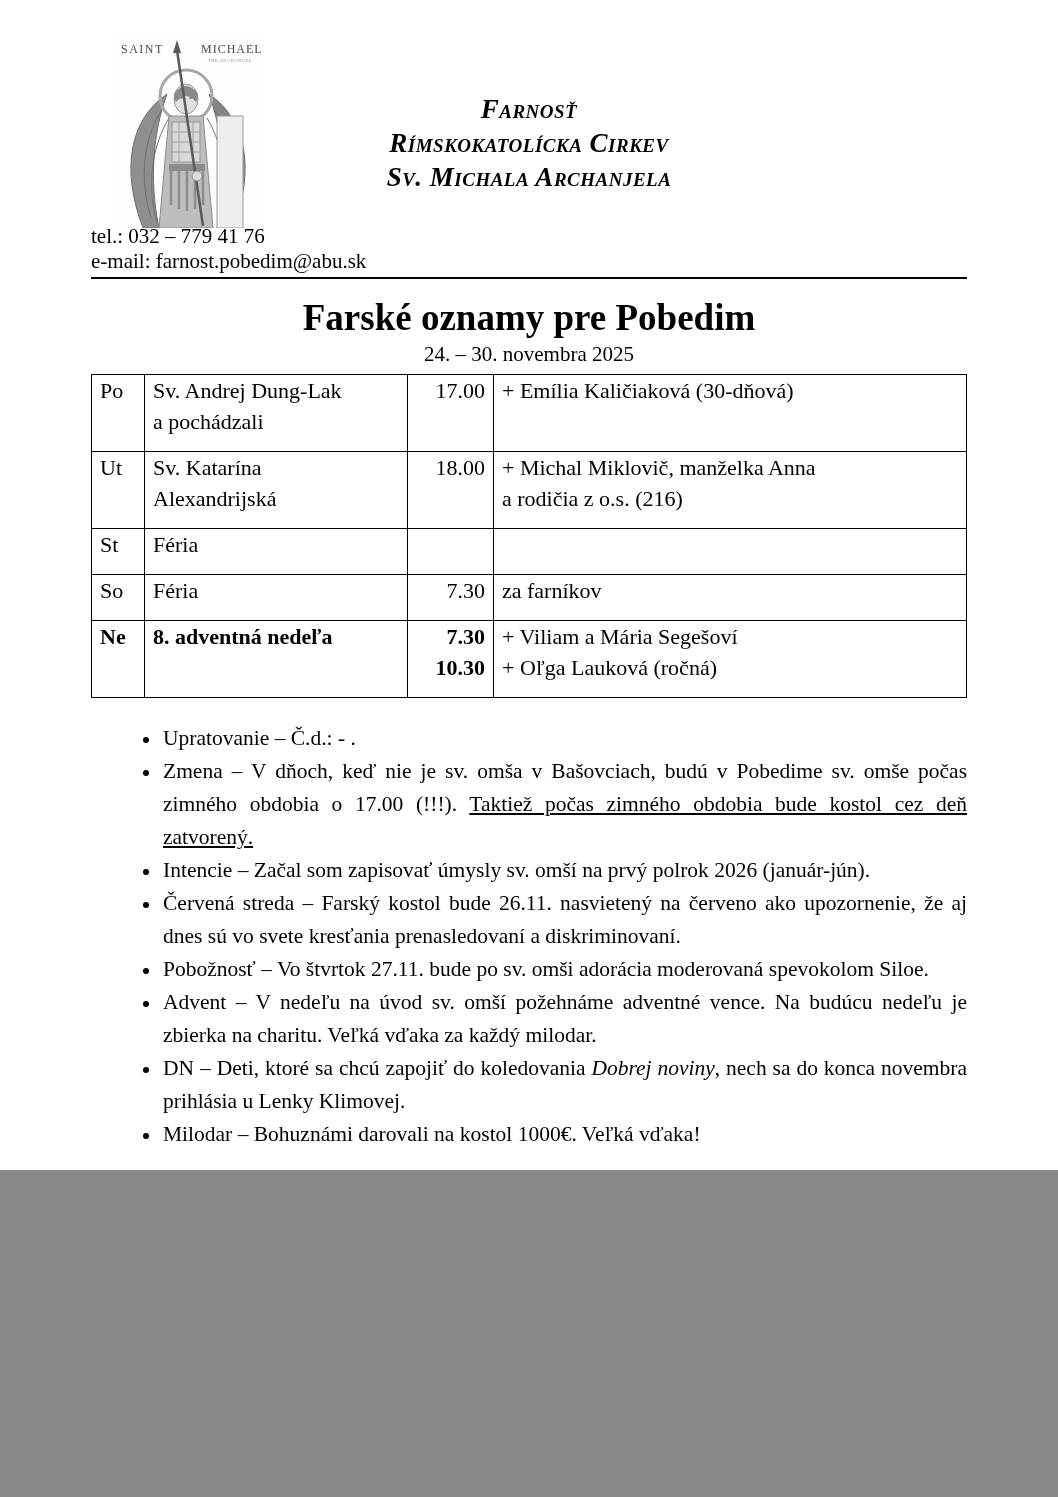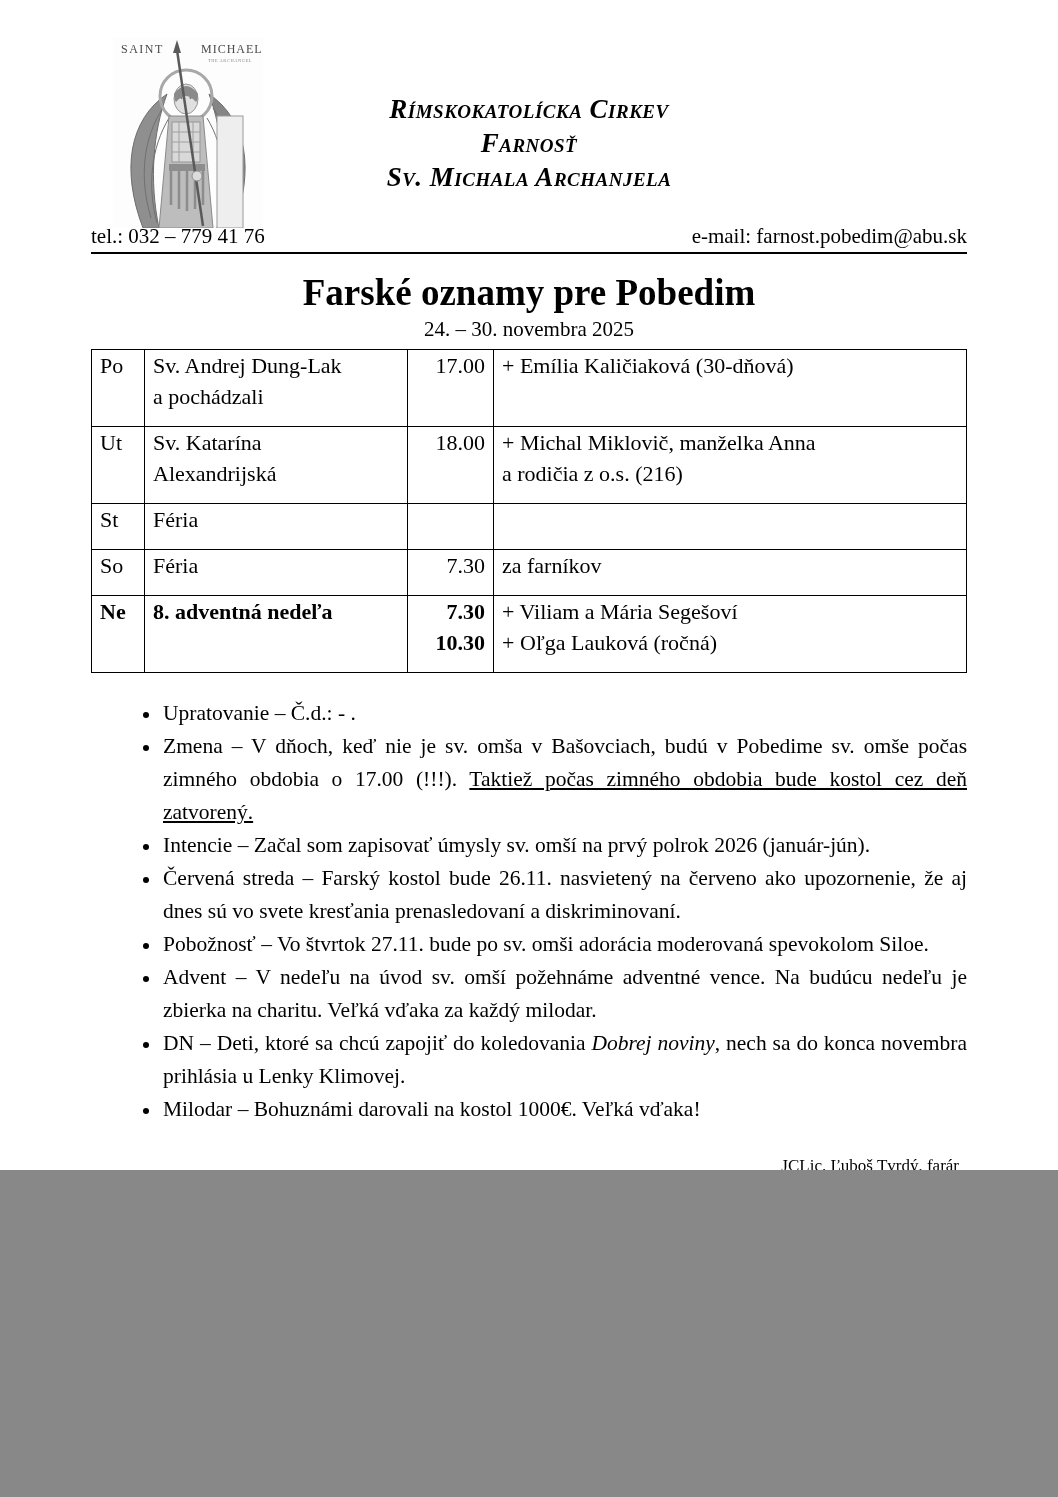--- a/index.html
+++ b/index.html
@@ -35,20 +35,21 @@
     font-size: 27px;
     line-height: 34px;
     letter-spacing: 0.5px;
   }
   .contact-row {
     display: flex;
     justify-content: space-between;
     align-items: baseline;
     margin-top: 30px;
     font-size: 21px;
+    flex-direction: column;
   }
   .rule {
     margin-top: 3px;
     border-bottom: 2.5px solid #000;
   }
 
   
   .doc-title {
     margin-top: 18px;
     text-align: center;
@@ -144,22 +145,22 @@
 
         <circle cx="84" cy="138" r="5" fill="#dcdcdc" stroke="#909090" stroke-width="1"></circle>
 
         <text x="8" y="15" font-family="Liberation Serif, serif" font-size="12" letter-spacing="1.5" fill="#4a4a4a">SAINT</text>
         <text x="88" y="15" font-family="Liberation Serif, serif" font-size="12" letter-spacing="1" fill="#4a4a4a">MICHAEL</text>
         <text x="95" y="24" font-family="Liberation Serif, serif" font-size="4.5" letter-spacing="0.5" fill="#8a8a8a">THE ARCHANGEL</text>
       </svg>
     </div>
 
     <div class="church-block">
+      <div>Farnosť</div>
       <div>Rímskokatolícka Cirkev</div>
-      <div>Farnosť</div>
       <div>Sv. Michala Archanjela</div>
     </div>
 
     <div class="contact-row">
       <span>tel.: 032 – 779 41 76</span>
       <span>e-mail: farnost.pobedim@abu.sk</span>
     </div>
     <div class="rule"></div>
   </header>
 

